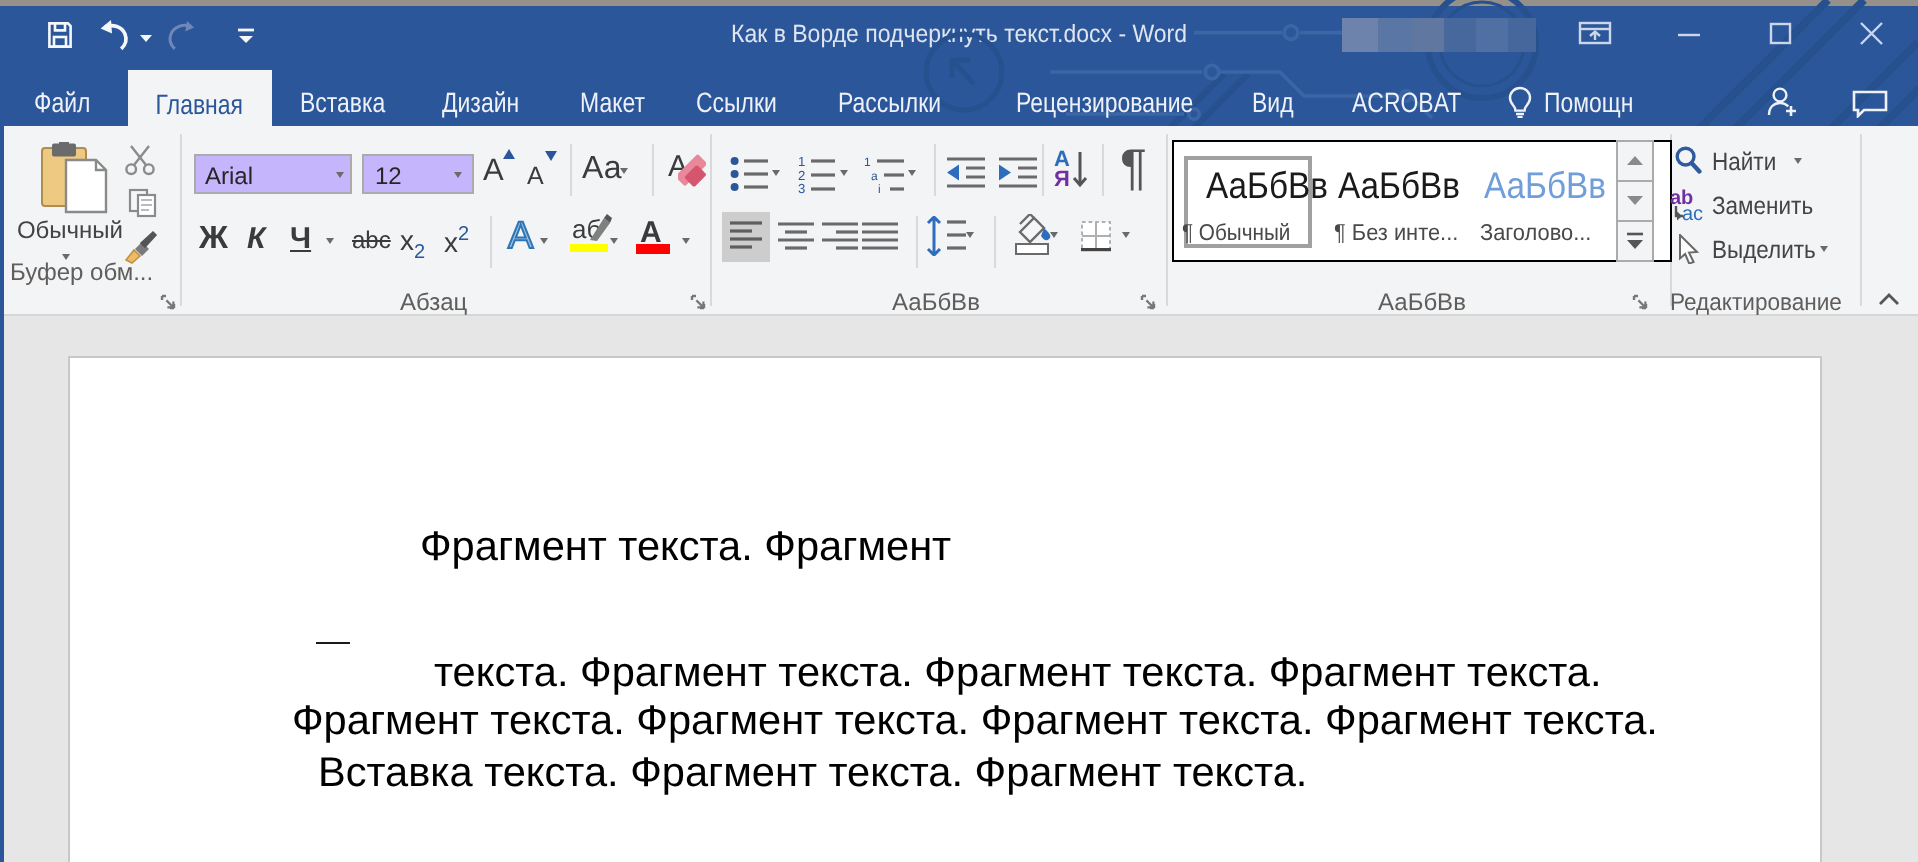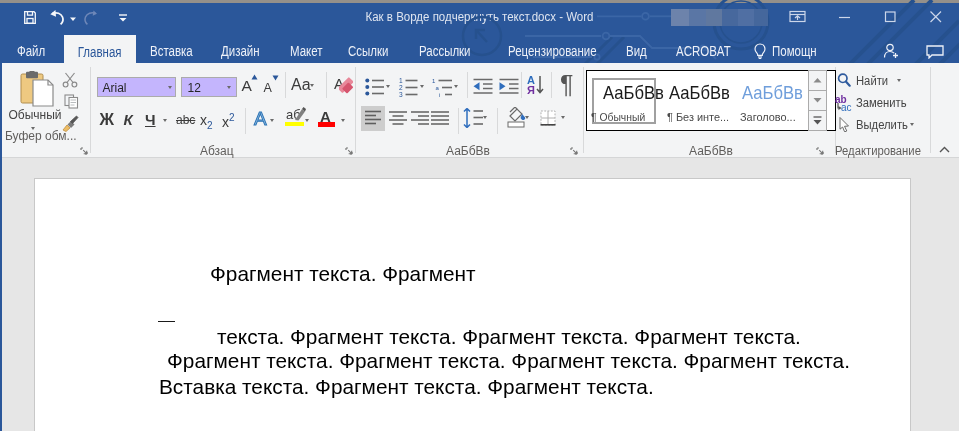--- a/index.html
+++ b/index.html
@@ -419,14 +419,14 @@
     <path d="M1 6 L5.5 1.5 L10 6" fill="none" stroke="#555" stroke-width="1.4"></path>
   </svg>
 
 <div class="abs" id="docarea"></div>
 <div class="abs" id="page"></div>
 <div class="abs" id="leftedge"></div>
 
 <div class="abs dtxt" style="left:210px;top:262px">Фрагмент текста. Фрагмент</div>
 <div class="abs" style="left:158px;top:320.5px;width:17px;height:1.8px;background:#1a1a1a"></div>
 <div class="abs dtxt" style="left:217px;top:325px">текста. Фрагмент текста. Фрагмент текста. Фрагмент текста.</div>
-<div class="abs dtxt" style="left:167px;top:349px">Фрагмент текста. Фрагмент текста. Фрагмент текста. Фрагмент текста.</div>
+<div class="abs dtxt" style="left:146px;top:349px">Фрагмент текста. Фрагмент текста. Фрагмент текста. Фрагмент текста.</div>
 <div class="abs dtxt" style="left:159px;top:375px">Вставка текста. Фрагмент текста. Фрагмент текста.</div>
 
 </body></html>

